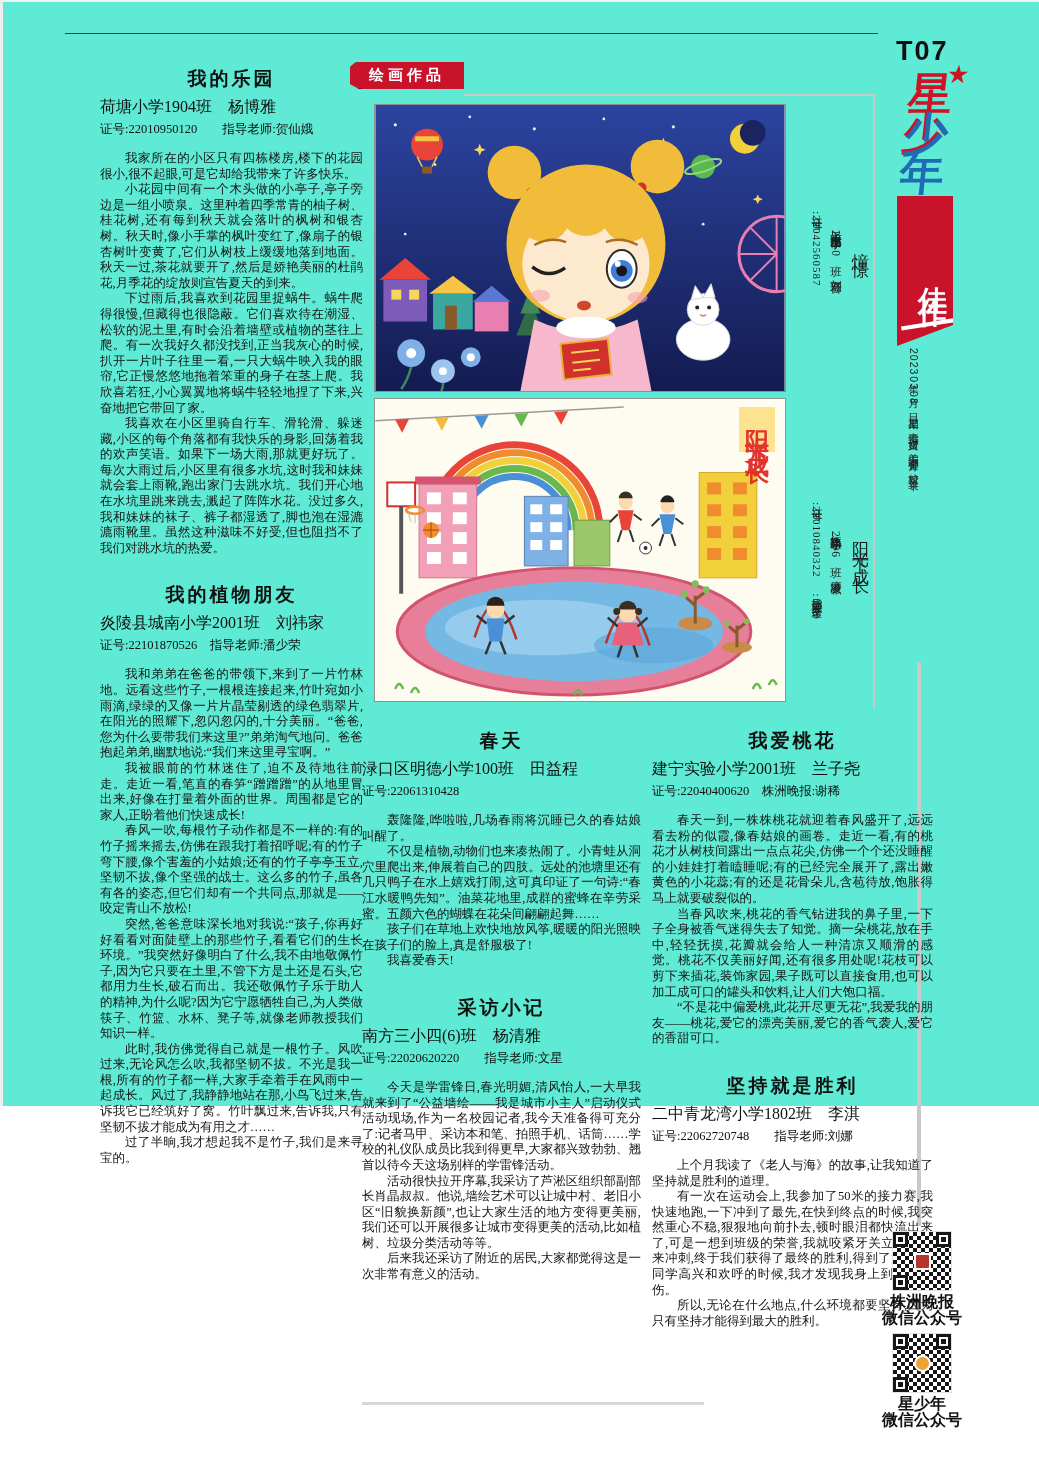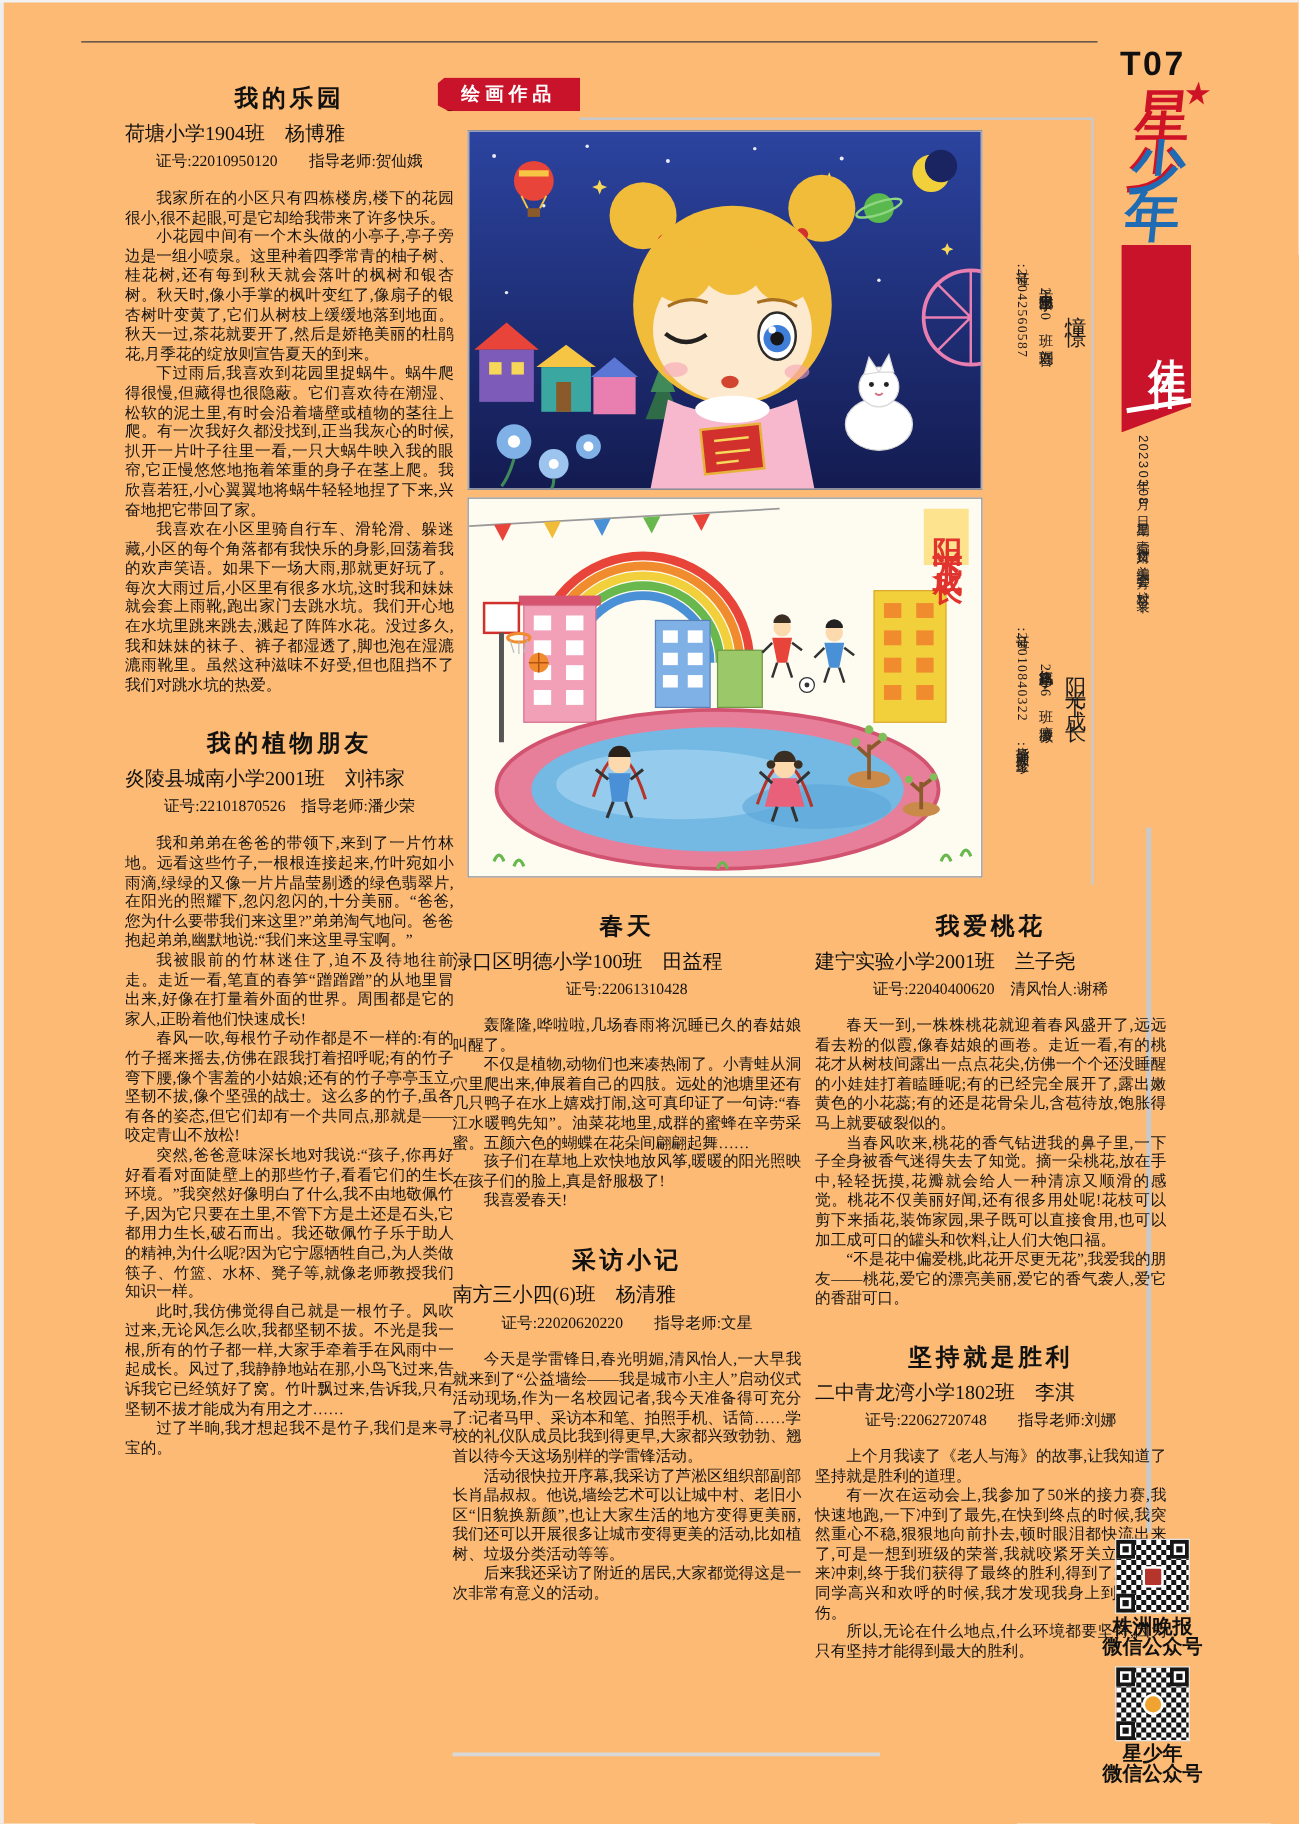--- a/index.html
+++ b/index.html
@@ -1,18 +1,18 @@
 <!DOCTYPE html>
 <html><head>
 <meta charset="utf-8">
 <style>
   * { margin:0; padding:0; box-sizing:border-box; }
   html,body { width:1039px; height:1459px; background:#fff; overflow:hidden;
     font-family:"Liberation Serif","DejaVu Serif",serif; color:#141414; }
-  .page { position:relative; width:1039px; height:1459px; background:#fdba74; }
+  .page { position:relative; width:1039px; height:1106px; background:#5eead4; }
   .page::before{content:"";position:absolute;left:0;top:0;width:3px;height:100%;background:#ededed;}
   .page::after{content:"";position:absolute;left:0;top:0;width:100%;height:2px;background:#f2f2f2;}
 
   
   .top-rule   { position:absolute; left:65px;  top:33px;  width:813px; height:1px; background:#3c3c3c; }
   .tag-line   { position:absolute; left:464px; top:94px;  width:410px; height:2px; background:#c9c9c9; }
   .vline      { position:absolute; left:873px; top:94px;  width:2px;  height:614px; background:#c9c9c9; }
   .bottom-line{ position:absolute; left:362px; top:1402px; width:342px; height:3px; background:#d8d8d8; }
   .side-bar   { position:absolute; left:917px; top:662px; width:4px; height:564px; background:#c9c9c9; }
 
@@ -48,21 +48,21 @@
 
   
   .col { position:absolute; }
   .col-left  { left:88px;  top:66px;  width:263px;margin-left:12px; }
   .col-mid   { left:362px; top:728px; width:279px; }
   .col-right { left:652px; top:728px; width:281px; }
   .article + .article { margin-top:26px; }
   .a-title { text-align:center; font-family:"Liberation Sans",sans-serif; font-weight:bold;
     font-size:19px; letter-spacing:3px; color:#111; margin-bottom:5px; }
   .a-byline { font-size:16px; margin-bottom:3px; color:#111; }
-  .a-meta   { text-align:center; font-size:12.5px; margin-bottom:13px; color:#111; }
+  .a-meta   { text-align:left; font-size:12.5px; margin-bottom:13px; color:#111; }
   .article p { font-size:12.5px; line-height:15.6px; text-align:justify; text-indent:2em; color:#141414; }
 
   
   .fig { position:absolute; border:1px solid #8f8f8f; background:#fff; overflow:hidden; }
   .fig1 { left:374px; top:104px; width:412px; height:288px; }
   .fig2 { left:374px; top:398px; width:412px; height:304px; }
   .fig svg { display:block; width:100%; height:100%; }
   .art-text { position:absolute; right:10px; top:8px; writing-mode:vertical-rl;
     font-family:"Liberation Sans",sans-serif; font-weight:bold; font-size:24px; line-height:30px;
     color:#e02a24; background:#ffe289; padding:5px 3px; letter-spacing:7px; opacity:.95; }
@@ -360,21 +360,21 @@
       <p>今天是学雷锋日,春光明媚,清风怡人,一大早我就来到了“公益墙绘——我是城市小主人”启动仪式活动现场,作为一名校园记者,我今天准备得可充分了:记者马甲、采访本和笔、拍照手机、话筒……学校的礼仪队成员比我到得更早,大家都兴致勃勃、翘首以待今天这场别样的学雷锋活动。</p>
       <p>活动很快拉开序幕,我采访了芦淞区组织部副部长肖晶叔叔。他说,墙绘艺术可以让城中村、老旧小区“旧貌换新颜”,也让大家生活的地方变得更美丽,我们还可以开展很多让城市变得更美的活动,比如植树、垃圾分类活动等等。</p>
       <p>后来我还采访了附近的居民,大家都觉得这是一次非常有意义的活动。</p>
     </article>
   </div>
 
   <div class="col col-right">
     <article class="article">
       <h2 class="a-title">我爱桃花</h2>
       <div class="a-byline">建宁实验小学2001班　兰子尧</div>
-      <div class="a-meta">证号:22040400620　清风怡人:谢稀</div>
+      <div class="a-meta">证号:22040400620　株洲晚报:谢稀</div>
       <p>春天一到,一株株桃花就迎着春风盛开了,远远看去粉的似霞,像春姑娘的画卷。走近一看,有的桃花才从树枝间露出一点点花尖,仿佛一个个还没睡醒的小娃娃打着瞌睡呢;有的已经完全展开了,露出嫩黄色的小花蕊;有的还是花骨朵儿,含苞待放,饱胀得马上就要破裂似的。</p>
       <p>当春风吹来,桃花的香气钻进我的鼻子里,一下子全身被香气迷得失去了知觉。摘一朵桃花,放在手中,轻轻抚摸,花瓣就会给人一种清凉又顺滑的感觉。桃花不仅美丽好闻,还有很多用处呢!花枝可以剪下来插花,装饰家园,果子既可以直接食用,也可以加工成可口的罐头和饮料,让人们大饱口福。</p>
       <p>“不是花中偏爱桃,此花开尽更无花”,我爱我的朋友——桃花,爱它的漂亮美丽,爱它的香气袭人,爱它的香甜可口。</p>
     </article>
     <article class="article">
       <h2 class="a-title">坚持就是胜利</h2>
       <div class="a-byline">二中青龙湾小学1802班　李淇</div>
       <div class="a-meta">证号:22062720748　　指导老师:刘娜</div>
       <p>上个月我读了《老人与海》的故事,让我知道了坚持就是胜利的道理。</p>
       <p>有一次在运动会上,我参加了50米的接力赛,我快速地跑,一下冲到了最先,在快到终点的时候,我突然重心不稳,狠狠地向前扑去,顿时眼泪都快流出来了,可是一想到班级的荣誉,我就咬紧牙关立马爬起来冲刺,终于我们获得了最终的胜利,得到了第一,在同学高兴和欢呼的时候,我才发现我身上到处都是伤。</p>

